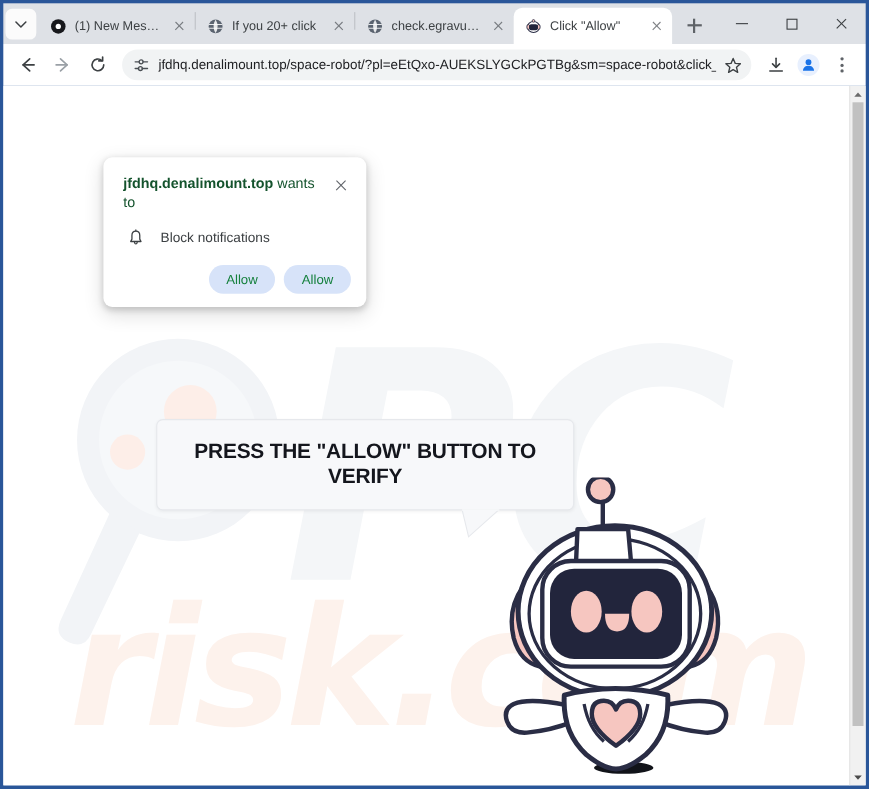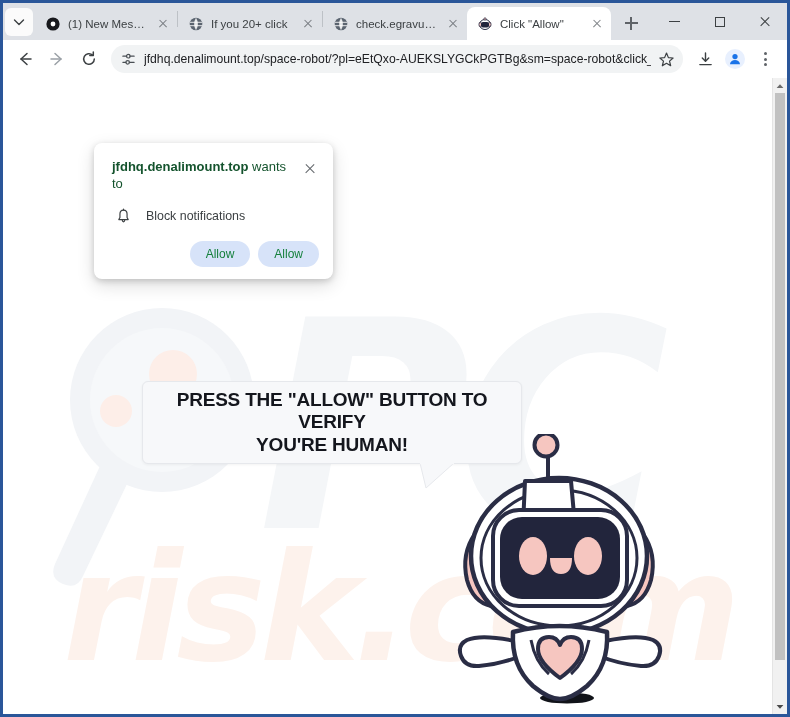--- a/index.html
+++ b/index.html
@@ -539,21 +539,20 @@
         </svg>
       </div>
 
       <div class="wm wm-pc">PC</div>
 
       <div class="wm wm-risk">risk.com</div>
 
       <div class="bubble">
         <div class="bubble-text">
           <span>PRESS THE "ALLOW" BUTTON TO VERIFY</span><br>
-          <span>YOU'RE HUMAN!</span>
         </div>
       </div>
       <div class="bubble-tail">
         <svg width="40" height="26" viewBox="0 0 40 26">
           <path d="M0 0 L34 0 L6 25 Z" fill="#f7f8fa" stroke="#e6e8ec" stroke-width="1"></path>
           <path d="M0 0 L34 0" stroke="#f7f8fa" stroke-width="2.5"></path>
         </svg>
       </div>
 
       <div class="robot">

